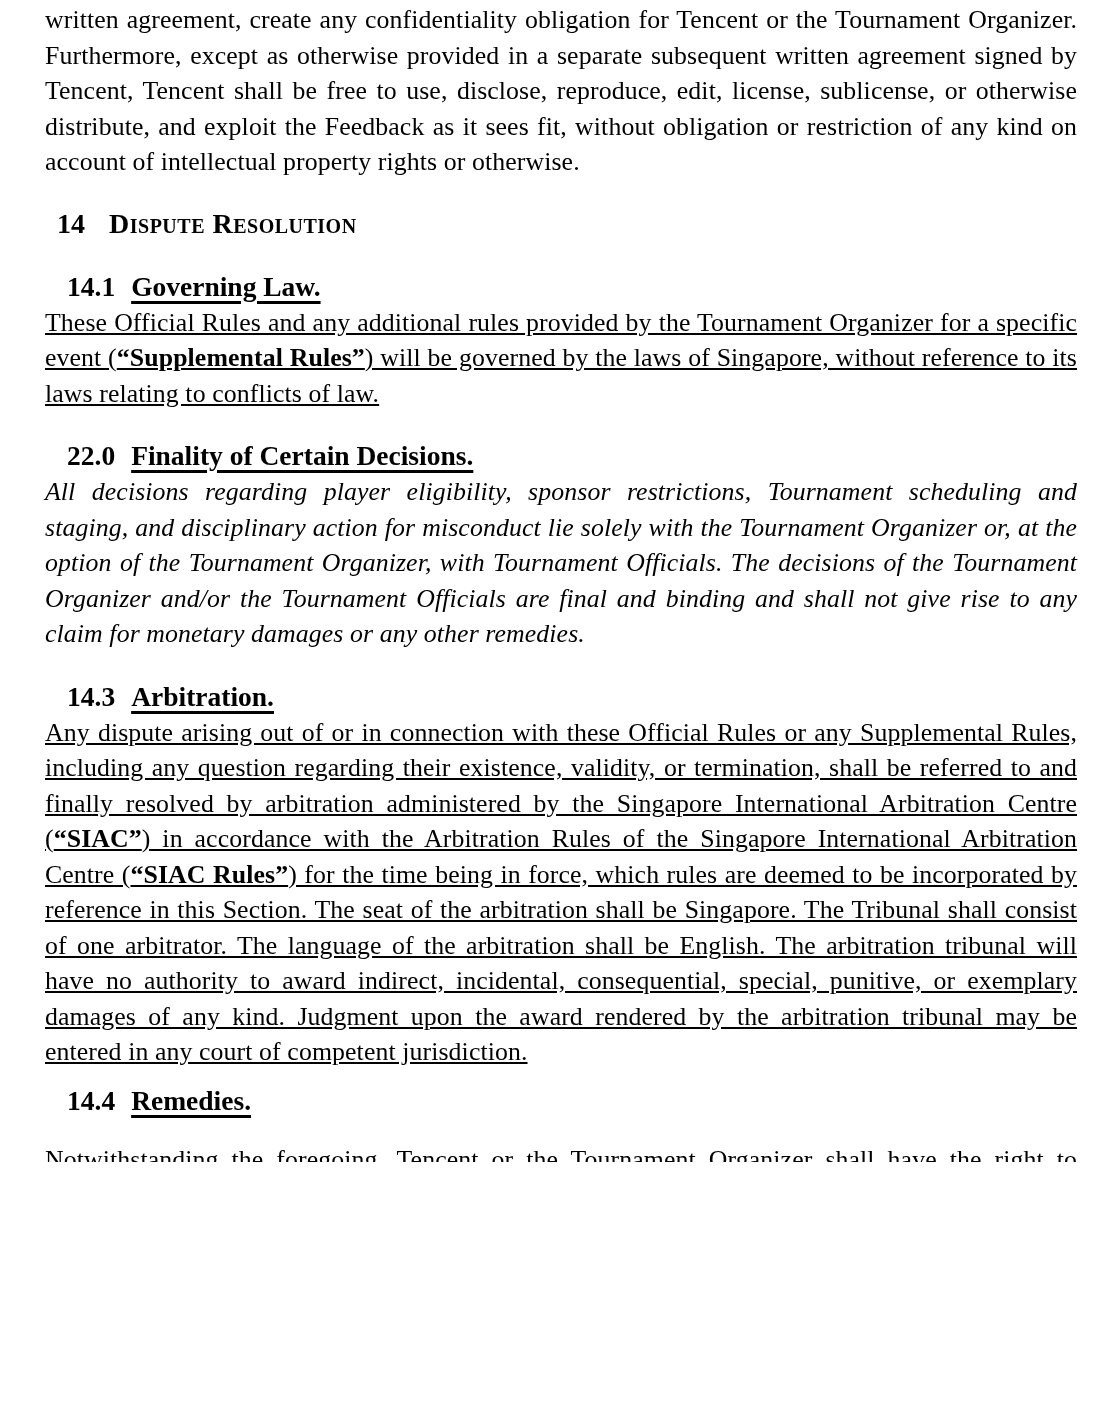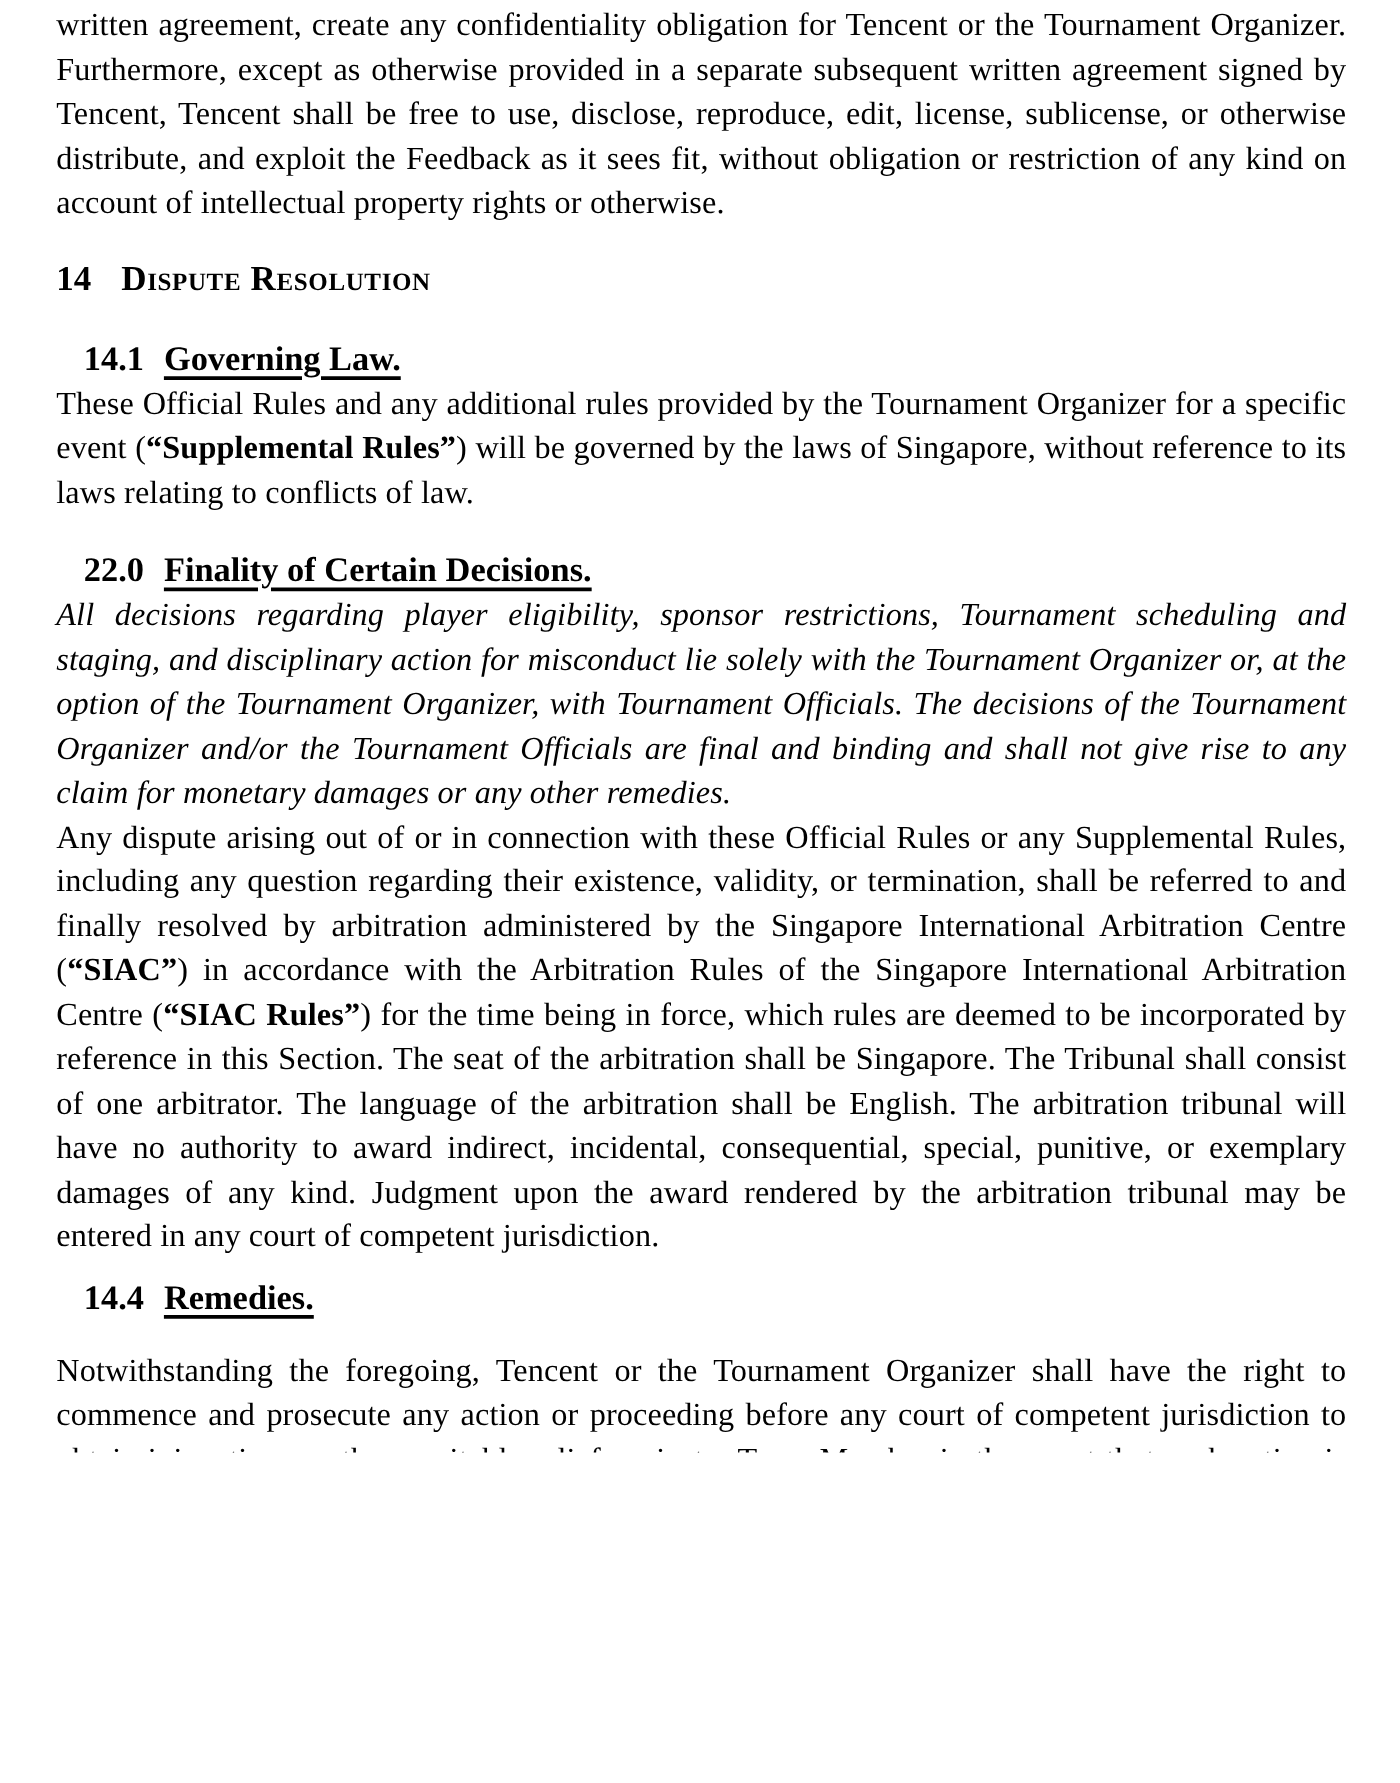--- a/index.html
+++ b/index.html
@@ -25,21 +25,21 @@
   p.body-text {
     margin: 0;
     font-size: 25.8px;
     line-height: 35.5px;
     text-align: justify;
     letter-spacing: 0.1px;
   }
   .b { font-weight: bold; }
 
   h2.h-section {
-    margin: 26px 0 0 0;
+    margin: 26px 0 0 12px;
     font-size: 28px;
     line-height: 36px;
     font-weight: bold;
   }
   h2.h-section .h-num {
     display: inline-block;
     min-width: 52px;
   }
   h2.h-section .h-title {
     font-variant: small-caps;
@@ -54,21 +54,21 @@
   }
   h3.h-sub .h-num {
     margin-right: 16px;
   }
   h3.h-sub .h-title {
     text-decoration: underline;
     text-decoration-thickness: 2.5px;
     text-underline-offset: 5px;
   }
 
-  .mt-para { margin-top: 24px; }
+  .mt-para { margin-top: 24px; text-decoration: underline; }
   .mt-para-lg { margin-top: 25px; font-style: italic; }
   h3#h-14-4 { margin-top: 13px; }
   p#p-14-4 { margin-top: 23px; }
 </style>
 </head>
 <body>
 
 <div class="page">
 
   <p class="body-text" id="p-intro"><span>written agreement, create any confidentiality obligation for Tencent or the Tournament Organizer.  Furthermore, except as otherwise provided in a separate subsequent written agreement signed by Tencent, Tencent shall be free to use, disclose, reproduce, edit, license, sublicense, or otherwise distribute, and exploit the Feedback as it sees fit, without obligation or restriction of any kind on account of intellectual property rights or otherwise.</span></p>
@@ -80,20 +80,23 @@
   <h3 class="h-sub">
     <span class="h-num">14.1</span><span class="h-title">Governing Law.</span>
   </h3>
   <p class="body-text mt-para" id="p-14-1"><span>These Official Rules and any additional rules provided by the Tournament Organizer for a specific event (</span><span class="b">“Supplemental Rules”</span><span>) will be governed by the laws of Singapore, without reference to its laws relating to conflicts of law.</span></p>
 
   <h3 class="h-sub">
     <span class="h-num">22.0</span><span class="h-title">Finality of Certain Decisions.</span>
   </h3>
   <p class="body-text mt-para-lg" id="p-14-2"><span>All decisions regarding player eligibility, sponsor restrictions, Tournament scheduling and staging, and disciplinary action for misconduct lie solely with the Tournament Organizer or, at the option of the Tournament Organizer, with Tournament Officials.  The decisions of the Tournament Organizer and/or the Tournament Officials are final and binding and shall not give rise to any claim for monetary damages or any other remedies.</span></p>
 
+  <h3 class="h-sub">
+    <span class="h-num">14.3</span><span class="h-title">Arbitration.</span>
+  </h3>
   <p class="body-text mt-para" id="p-14-3"><span>Any dispute arising out of or in connection with these Official Rules or any Supplemental Rules, including any question regarding their existence, validity, or termination, shall be referred to and finally resolved by arbitration administered by the Singapore International Arbitration Centre (</span><span class="b">“SIAC”</span><span>) in accordance with the Arbitration Rules of the Singapore International Arbitration Centre (</span><span class="b">“SIAC Rules”</span><span>) for the time being in force, which rules are deemed to be incorporated by reference in this Section.  The seat of the arbitration shall be Singapore.  The Tribunal shall consist of one arbitrator.  The language of the arbitration shall be English.  The arbitration tribunal will have no authority to award indirect, incidental, consequential, special, punitive, or exemplary damages of any kind.  Judgment upon the award rendered by the arbitration tribunal may be entered in any court of competent jurisdiction.</span></p>
 
   <h3 class="h-sub" id="h-14-4">
     <span class="h-num">14.4</span><span class="h-title">Remedies.</span>
   </h3>
   <p class="body-text" id="p-14-4"><span>Notwithstanding the foregoing, Tencent or the Tournament Organizer shall have the right to commence and prosecute any action or proceeding before any court of competent jurisdiction to obtain injunctive or other equitable relief against a Team Member in the event that such action is necessary or desirable.  In the event of a breach by Tencent or the Tournament Organizer of any of the provisions of these Official Rules or the applicable Supplemental Rules, a Team Member shall be limited to his or her remedies at law for damages, if any, and in no event shall a Team</span></p>
 
 </div>
 
 </body></html>

